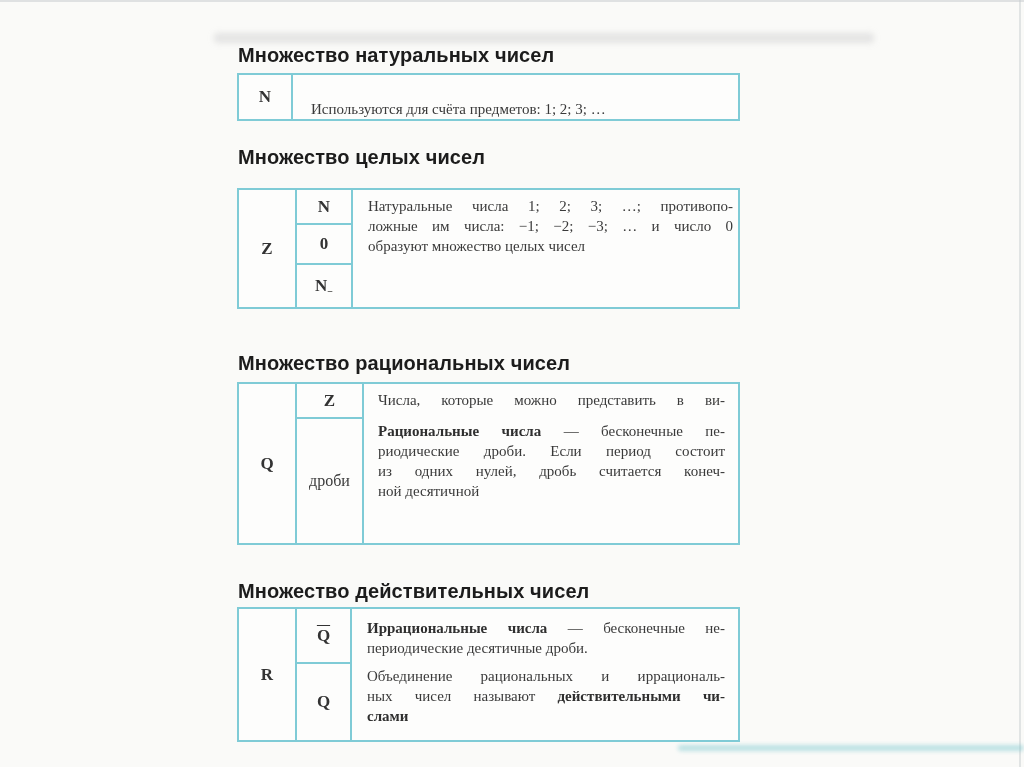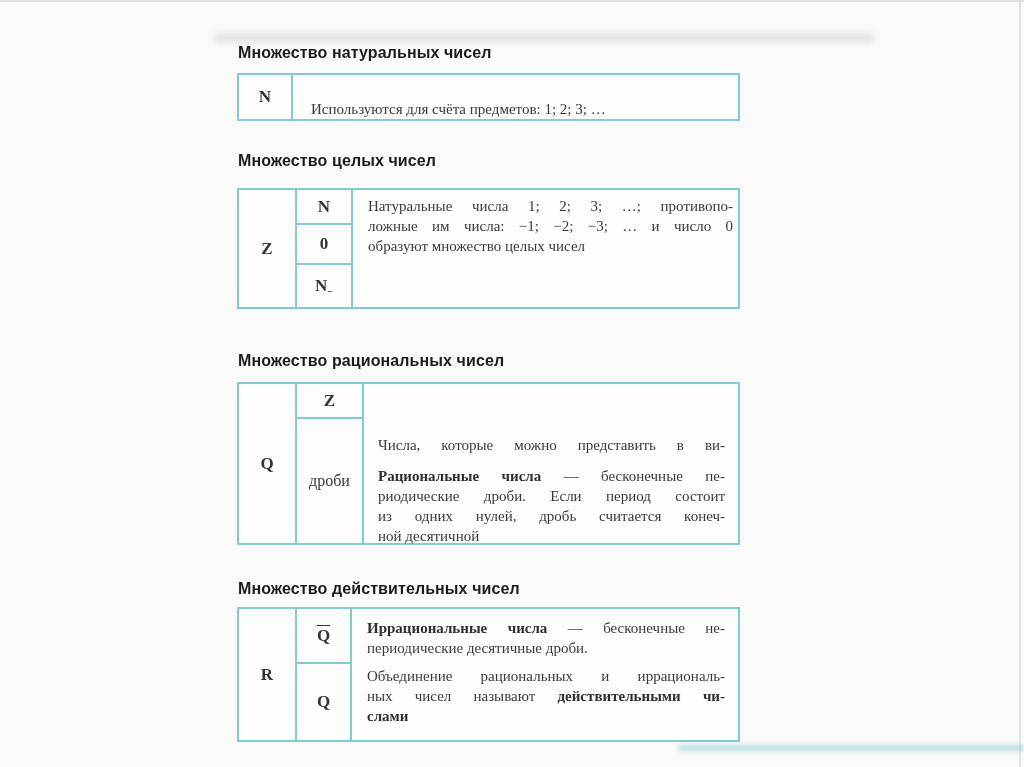--- a/index.html
+++ b/index.html
@@ -14,21 +14,21 @@
   }
   
   .top-edge-line { position:absolute; left:0; top:0; width:1024px; height:2px; background:rgba(190,196,200,.45); }
   .right-edge-line { position:absolute; left:1019px; top:0; width:2px; height:767px; background:rgba(200,205,208,.5); }
   .top-smudge { position:absolute; left:214px; top:33px; width:660px; height:10px; background:rgba(150,152,155,.22); filter:blur(3px); border-radius:4px; }
   .bottom-smudge { position:absolute; left:678px; top:745px; width:346px; height:6px; background:rgba(110,195,205,.45); filter:blur(2px); border-radius:3px; }
 
   .hdr {
     position:absolute; left:238px;
     font-family:"Liberation Sans", sans-serif;
-    font-weight:bold; font-size:16px; color:#1c1c1c;
+    font-weight:bold; font-size:20px; color:#1c1c1c;
     letter-spacing:.1px; white-space:nowrap;
   }
   .tbl {
     position:absolute; left:237px; width:503px;
     box-sizing:border-box;
     border:2px solid var(--cy);
     background:#fdfdfc;
     display:flex;
   }
   .c1 {
@@ -81,32 +81,32 @@
   .t2 .c1 { width:58px; }
   .t2 .c2 { width:56px; }
   .t2 .r1 { flex:0 0 35px; }
   .t2 .r2 { flex:0 0 40px; }
   .t2 .c3 { padding:6px 5px 0 15px; }
 
   .t3 { top:382px; height:163px; }
   .t3 .c1 { width:58px; }
   .t3 .c2 { width:67px; }
   .t3 .r1 { flex:0 0 35px; }
-  .t3 .c3 { padding:6px 13px 0 14px;margin-top:45px; }
+  .t3 .c3 { padding:6px 13px 0 14px; }
   .t3 .para + .para { margin-top:11px; }
 
   .t4 { top:607px; height:135px; }
   .t4 .c1 { width:58px; }
   .t4 .c2 { width:55px; }
   .t4 .r1 { flex:0 0 55px; }
   .t4 .c3 { padding:9px 13px 0 15px; }
   .t4 .para + .para { margin-top:8px; }
 
   .h1 { top:44px; }
-  .h2 { top:152px; }
+  .h2 { top:146px; }
   .h3 { top:352px; }
   .h4 { top:580px; }
 </style>
 </head>
 <body>
 
 <div class="top-edge-line"></div>
 <div class="right-edge-line"></div>
 <div class="top-smudge"></div>
 <div class="bottom-smudge"></div>

